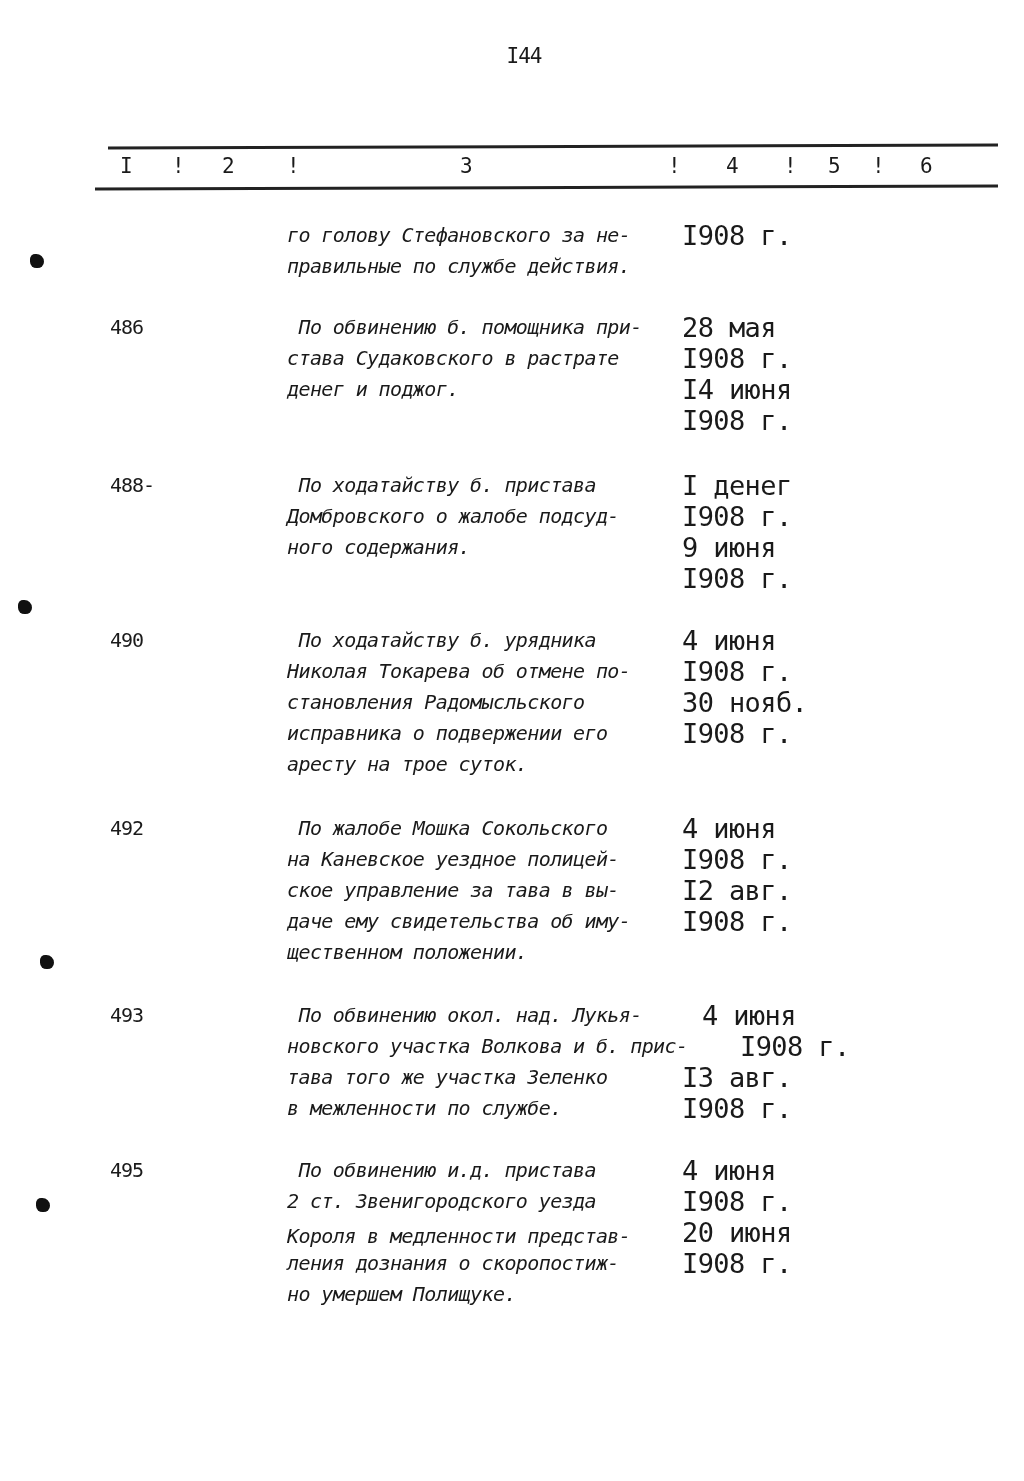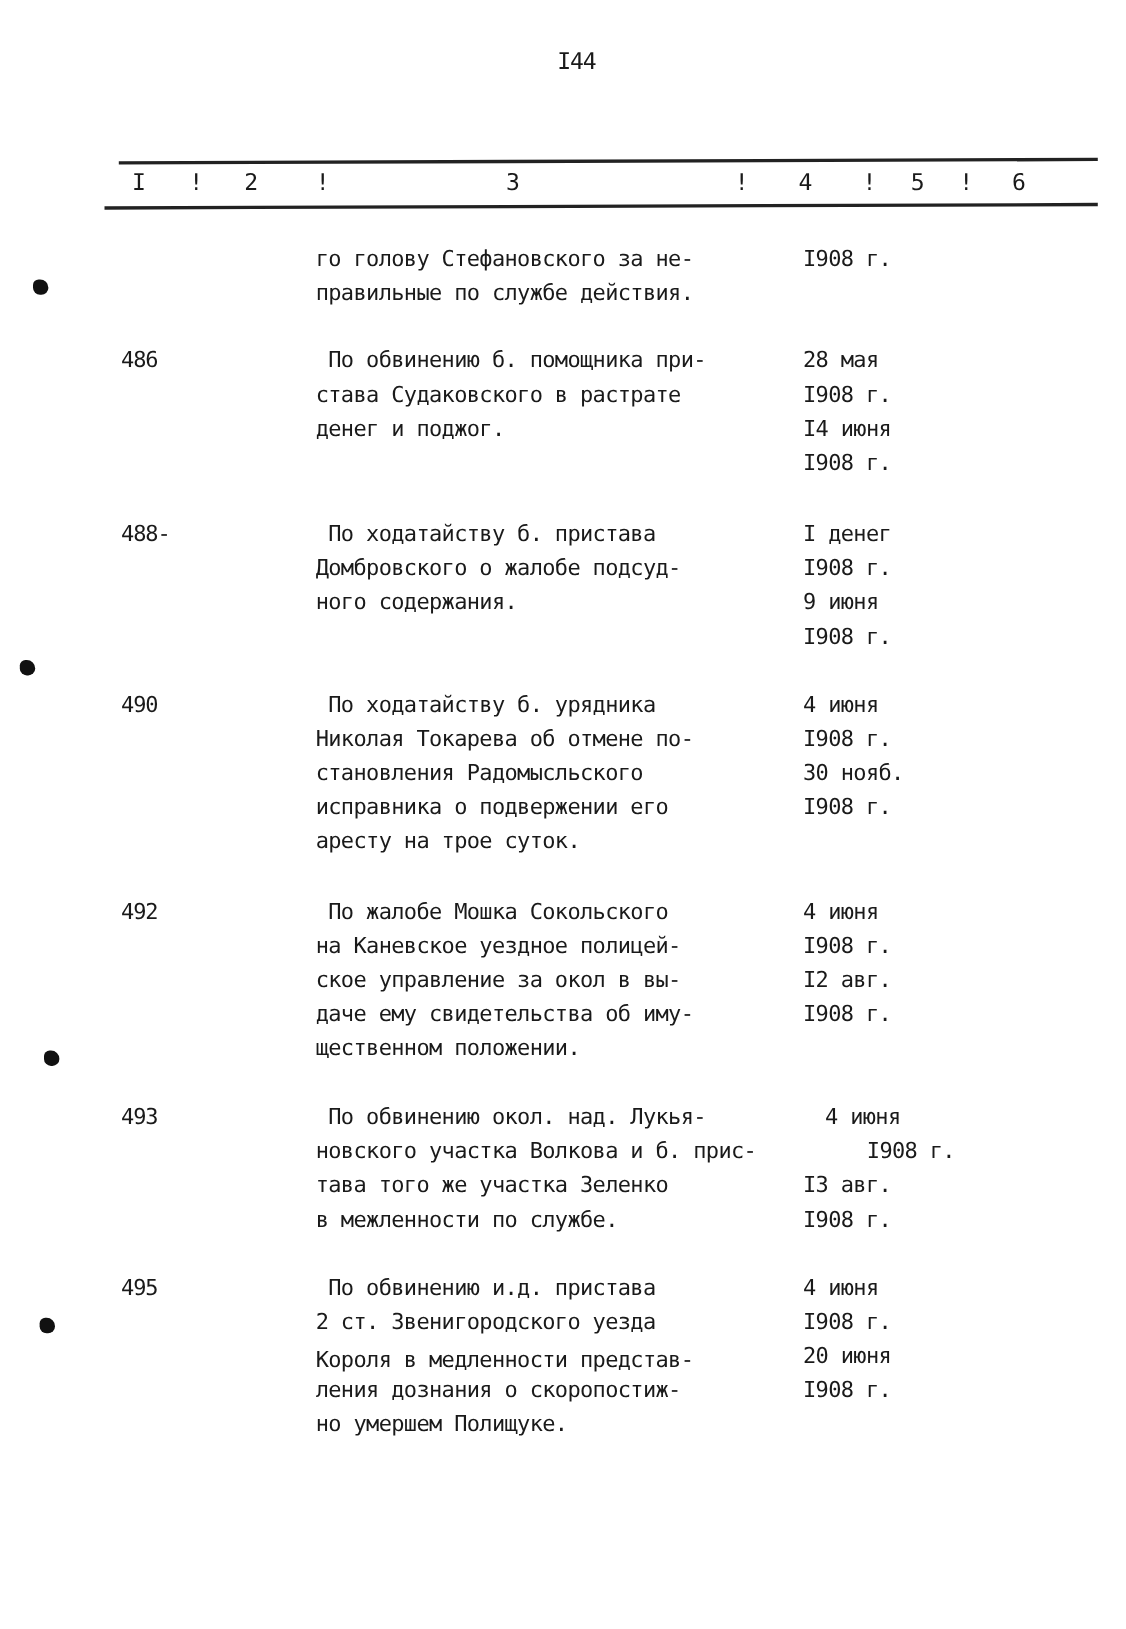--- a/index.html
+++ b/index.html
@@ -13,25 +13,25 @@
     font-size: 21px; letter-spacing: -1px;
   }
   .rule { position: absolute; height: 3px; background: #222; }
   .rule.top { top: 145px; left: 108px; width: 890px; transform: rotate(-0.2deg); }
   .rule.bottom { top: 186px; left: 95px; width: 903px; transform: rotate(-0.2deg); }
   .hdr { position: absolute; top: 154px; font-size: 21px; }
   .entry { position: absolute; left: 0; width: 1024px; }
   .num { position: absolute; left: 110px; font-size: 20px; letter-spacing: -1px; }
   .line {
     position: absolute; left: 287px; font-size: 20px; white-space: pre;
-    letter-spacing: -0.6px; line-height: 31px;
+    letter-spacing: -0.6px; line-height: 31px; font-style: italic;
   }
   .date {
-    position: absolute; left: 682px; font-size: 20px; white-space: pre;
-    letter-spacing: -0.6px; line-height: 31px; margin-left: 48px;
+    position: absolute; left: 682px; font-size: 27px; white-space: pre;
+    letter-spacing: -0.6px; line-height: 31px;
   }
   .mark {
     position: absolute; width: 14px; height: 14px; background: #111;
     border-radius: 40% 60% 50% 50%;
   }
 </style>
 </head>
 <body>
 
 <div class="page-num">I44</div>
@@ -90,21 +90,21 @@
   <div class="date" style="top:0px">4 июня</div>
   <div class="date" style="top:31px">I908 г.</div>
   <div class="date" style="top:62px">30 нояб.</div>
   <div class="date" style="top:93px">I908 г.</div>
 </div>
 
 <div class="entry" style="top:813px">
   <div class="num" style="top:3px">492</div>
   <div class="line" style="top:0px"> По жалобе Мошка Сокольского</div>
   <div class="line" style="top:31px">на Каневское уездное полицей-</div>
-  <div class="line" style="top:62px">ское управление за окол в вы-</div>
+  <div class="line" style="top:62px">ское управление за тава в вы-</div>
   <div class="line" style="top:93px">даче ему свидетельства об иму-</div>
   <div class="line" style="top:124px">щественном положении.</div>
   <div class="date" style="top:0px">4 июня</div>
   <div class="date" style="top:31px">I908 г.</div>
   <div class="date" style="top:62px">I2 авг.</div>
   <div class="date" style="top:93px">I908 г.</div>
 </div>
 
 <div class="entry" style="top:1000px">
   <div class="num" style="top:3px">493</div>

